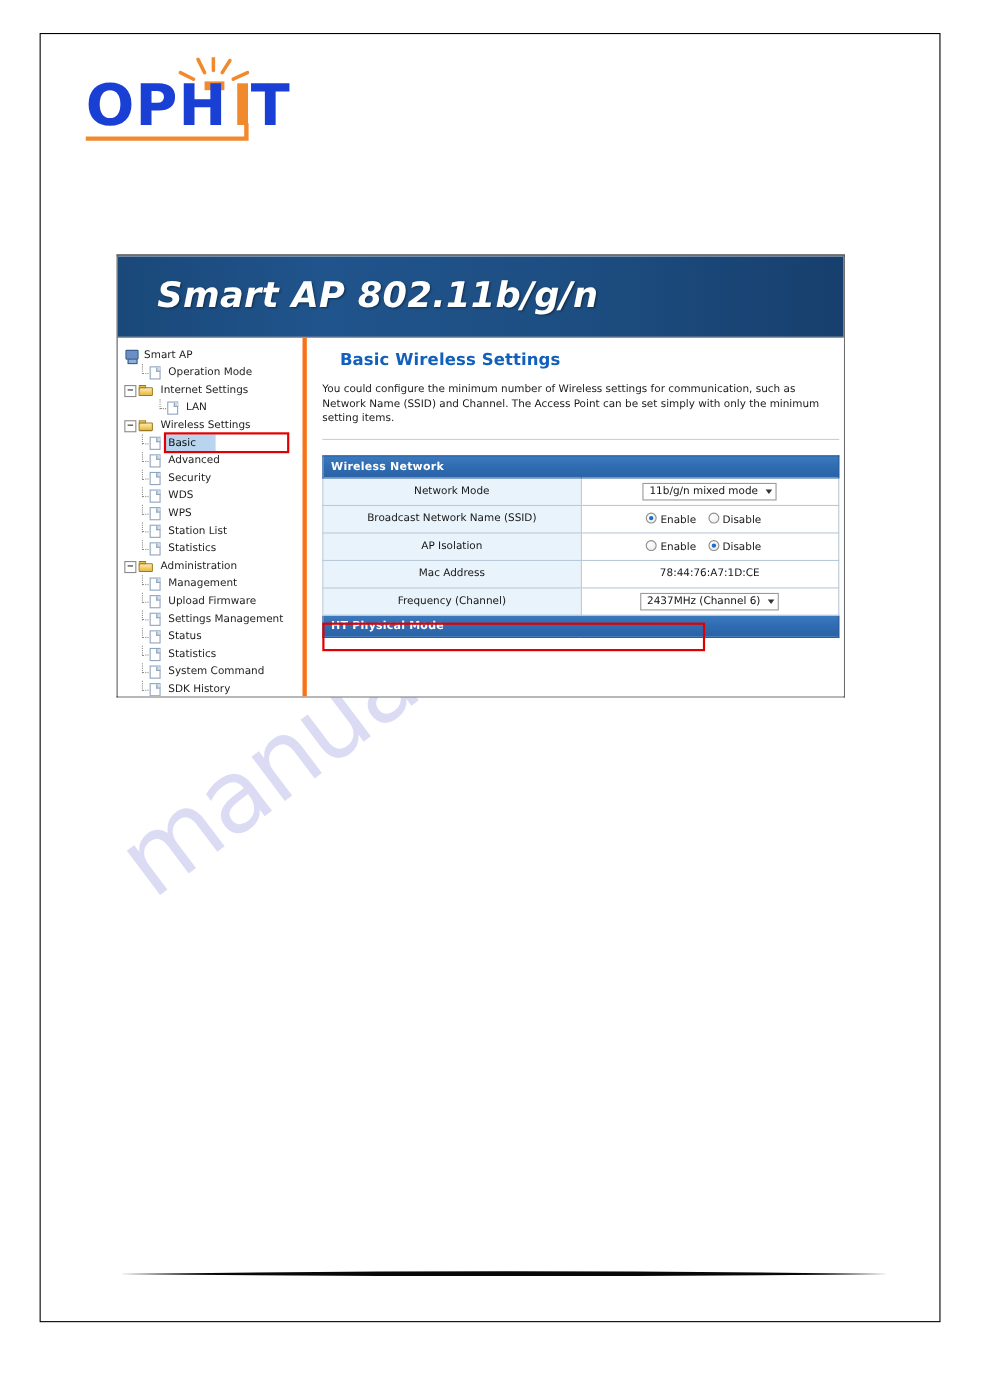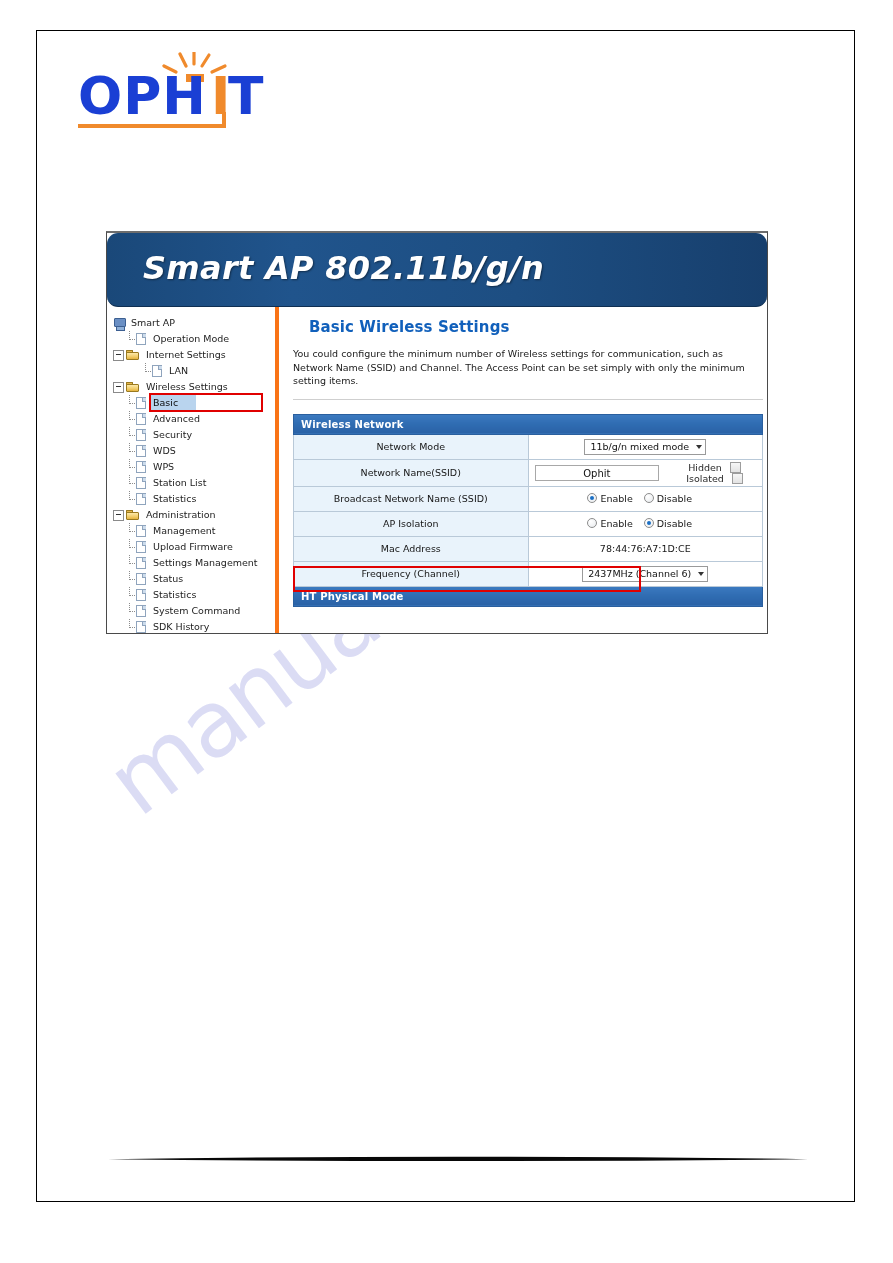--- a/index.html
+++ b/index.html
@@ -77,21 +77,20 @@
     box-sizing: border-box;
     overflow: hidden;
     z-index: 10;
   }
 
   .banner {
     height: 73px;
     background: linear-gradient(to right, #1a4879 0%, #20548c 28%, #1d4e82 62%, #173f6d 100%);
     position: relative;
     border-bottom: 1px solid #0f2f52;
-    border-radius: 11px;
   }
   .banner-title {
     position: absolute;
     left: 36px;
     top: 16px;
     font-family: "DejaVu Sans", sans-serif;
     font-size: 32px;
     font-style: italic;
     font-weight: bold;
     color: #ffffff;
@@ -614,34 +613,20 @@
           <tr>
             <td class="label-cell">Network Mode</td>
             <td class="value-cell">
               <span class="fake-select">
                 <span>11b/g/n mixed mode</span>
                 <span class="caret"></span>
               </span>
             </td>
           </tr>
 
-          <tr>
-            <td class="label-cell">Network Name(SSID)</td>
-            <td class="value-cell">
-              <div class="ssid-row-inner">
-                <span class="text-input">Ophit</span>
-                <span>
-                  <span class="inline-opt">Hidden</span>
-                  <span class="checkbox"></span>
-                  <span class="inline-opt">Isolated</span>
-                  <span class="checkbox"></span>
-                </span>
-              </div>
-            </td>
-          </tr>
 
           <tr>
             <td class="label-cell">Broadcast Network Name (SSID)</td>
             <td class="value-cell">
               <span class="radio on"></span><span class="radio-label">Enable</span><span class="radio"></span><span class="radio-label">Disable</span>
             </td>
           </tr>
 
           <tr>
             <td class="label-cell">AP Isolation</td>

